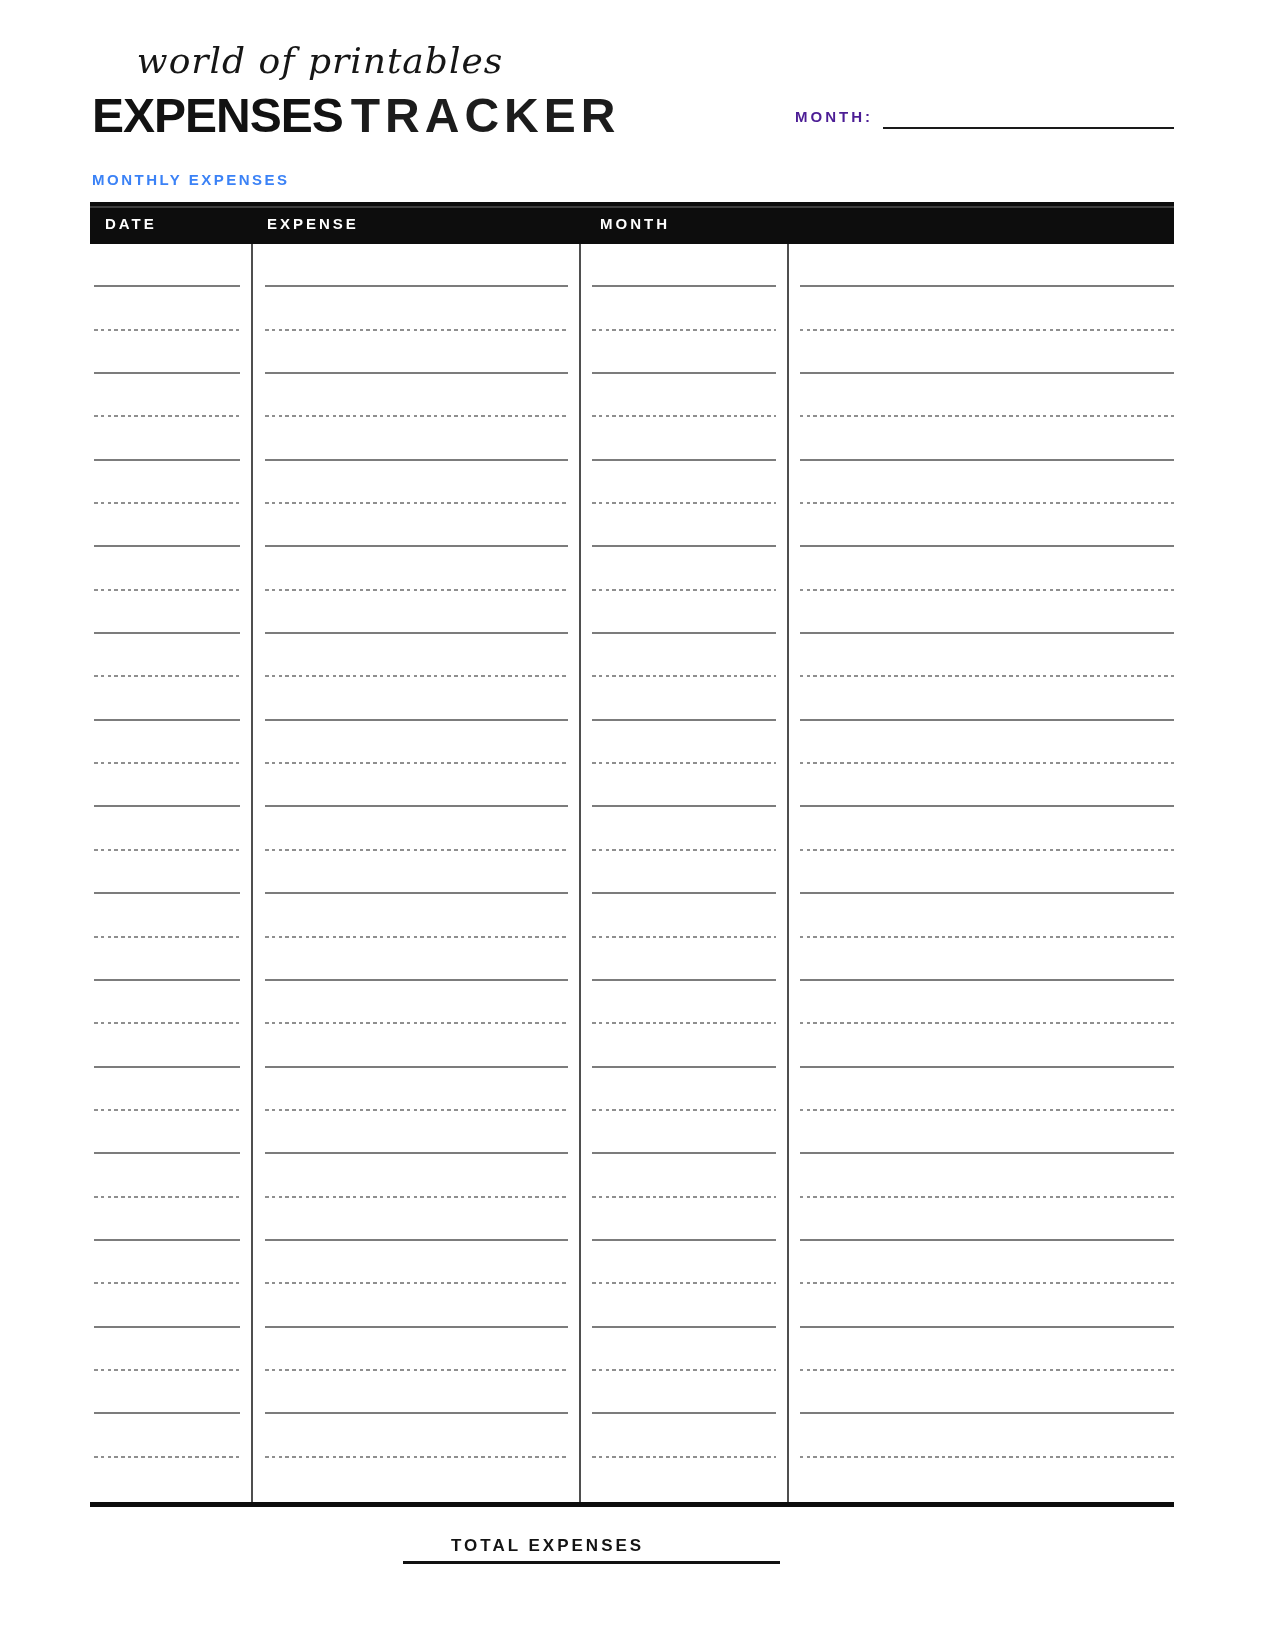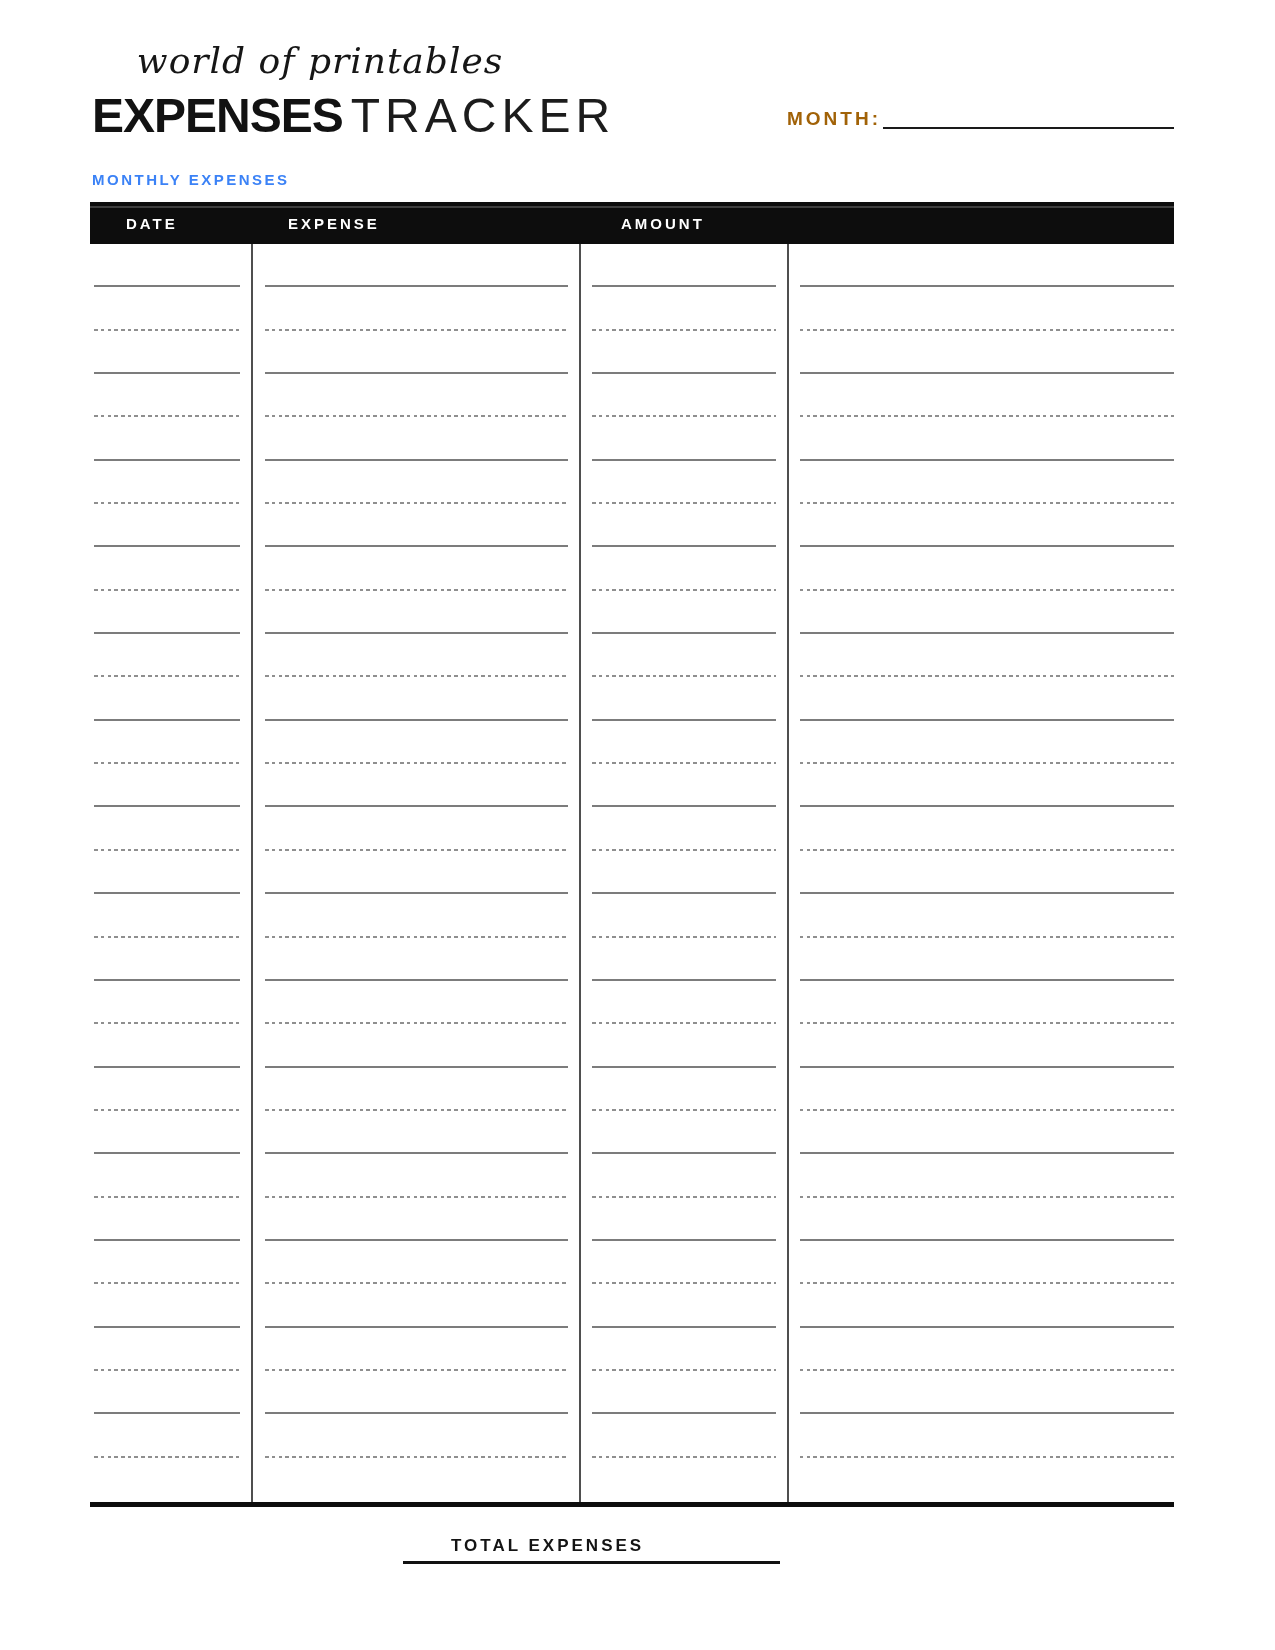--- a/index.html
+++ b/index.html
@@ -38,32 +38,33 @@
     line-height: 1;
   }
   .main-title .bold-part {
     font-size: 48px;
     font-weight: bold;
     letter-spacing: -1px;
     color: #121212;
   }
   .main-title .light-part {
     font-size: 48px;
-    font-weight: 400;
+    font-weight: 700;
     letter-spacing: 5px;
     color: #1c1c1c;
     margin-left: 8px;
   }
 
   .month-block { position: absolute; left: 787px; top: 108px; }
   .month-label {
-    font-size: 19px;
+    font-size: 15px;
     font-weight: bold;
     letter-spacing: 3px;
-    color: #a16207;
+    color: #4c1d95;
+    margin-left: 8px;
   }
   .month-line {
     position: absolute;
     left: 883px; top: 127px;
     width: 294px; height: 2px;
     background: #1a1a1a;
   }
 
   
   .section-label {
@@ -80,21 +81,20 @@
     position: absolute;
     left: 90px; top: 202px;
     width: 1086px;
     border-bottom: 5px solid var(--ink);
   }
   .thead {
     display: grid;
     grid-template-columns: 163px 328px 208px 387px;
     height: 42px;
     background: linear-gradient(to bottom, var(--ink) 0 4px, #3f3f3f 4px 6px, var(--ink) 6px 100%);
-    padding-left: 21px;
   }
   .th {
     display: flex;
     align-items: center;
     color: #ffffff;
     font-size: 15px;
     font-weight: bold;
     letter-spacing: 3px;
     white-space: nowrap;
     overflow: hidden;
@@ -181,21 +181,21 @@
     <span class="month-label">MONTH:</span>
   </div>
   <div class="month-line"></div>
 
   <div class="section-label">MONTHLY EXPENSES</div>
 
   <div class="tracker-table">
     <div class="thead">
       <div class="th th-0">DATE</div>
       <div class="th th-1">EXPENSE</div>
-      <div class="th th-2">AMOUNT</div>
+      <div class="th th-2">MONTH</div>
     </div>
     <div class="tbody">
         <div class="col col-0">
           <div class="row-cell">
             <div class="write-line solid"></div>
           </div>
           <div class="row-cell">
             <div class="write-line dashed"></div>
           </div>
           <div class="row-cell">

